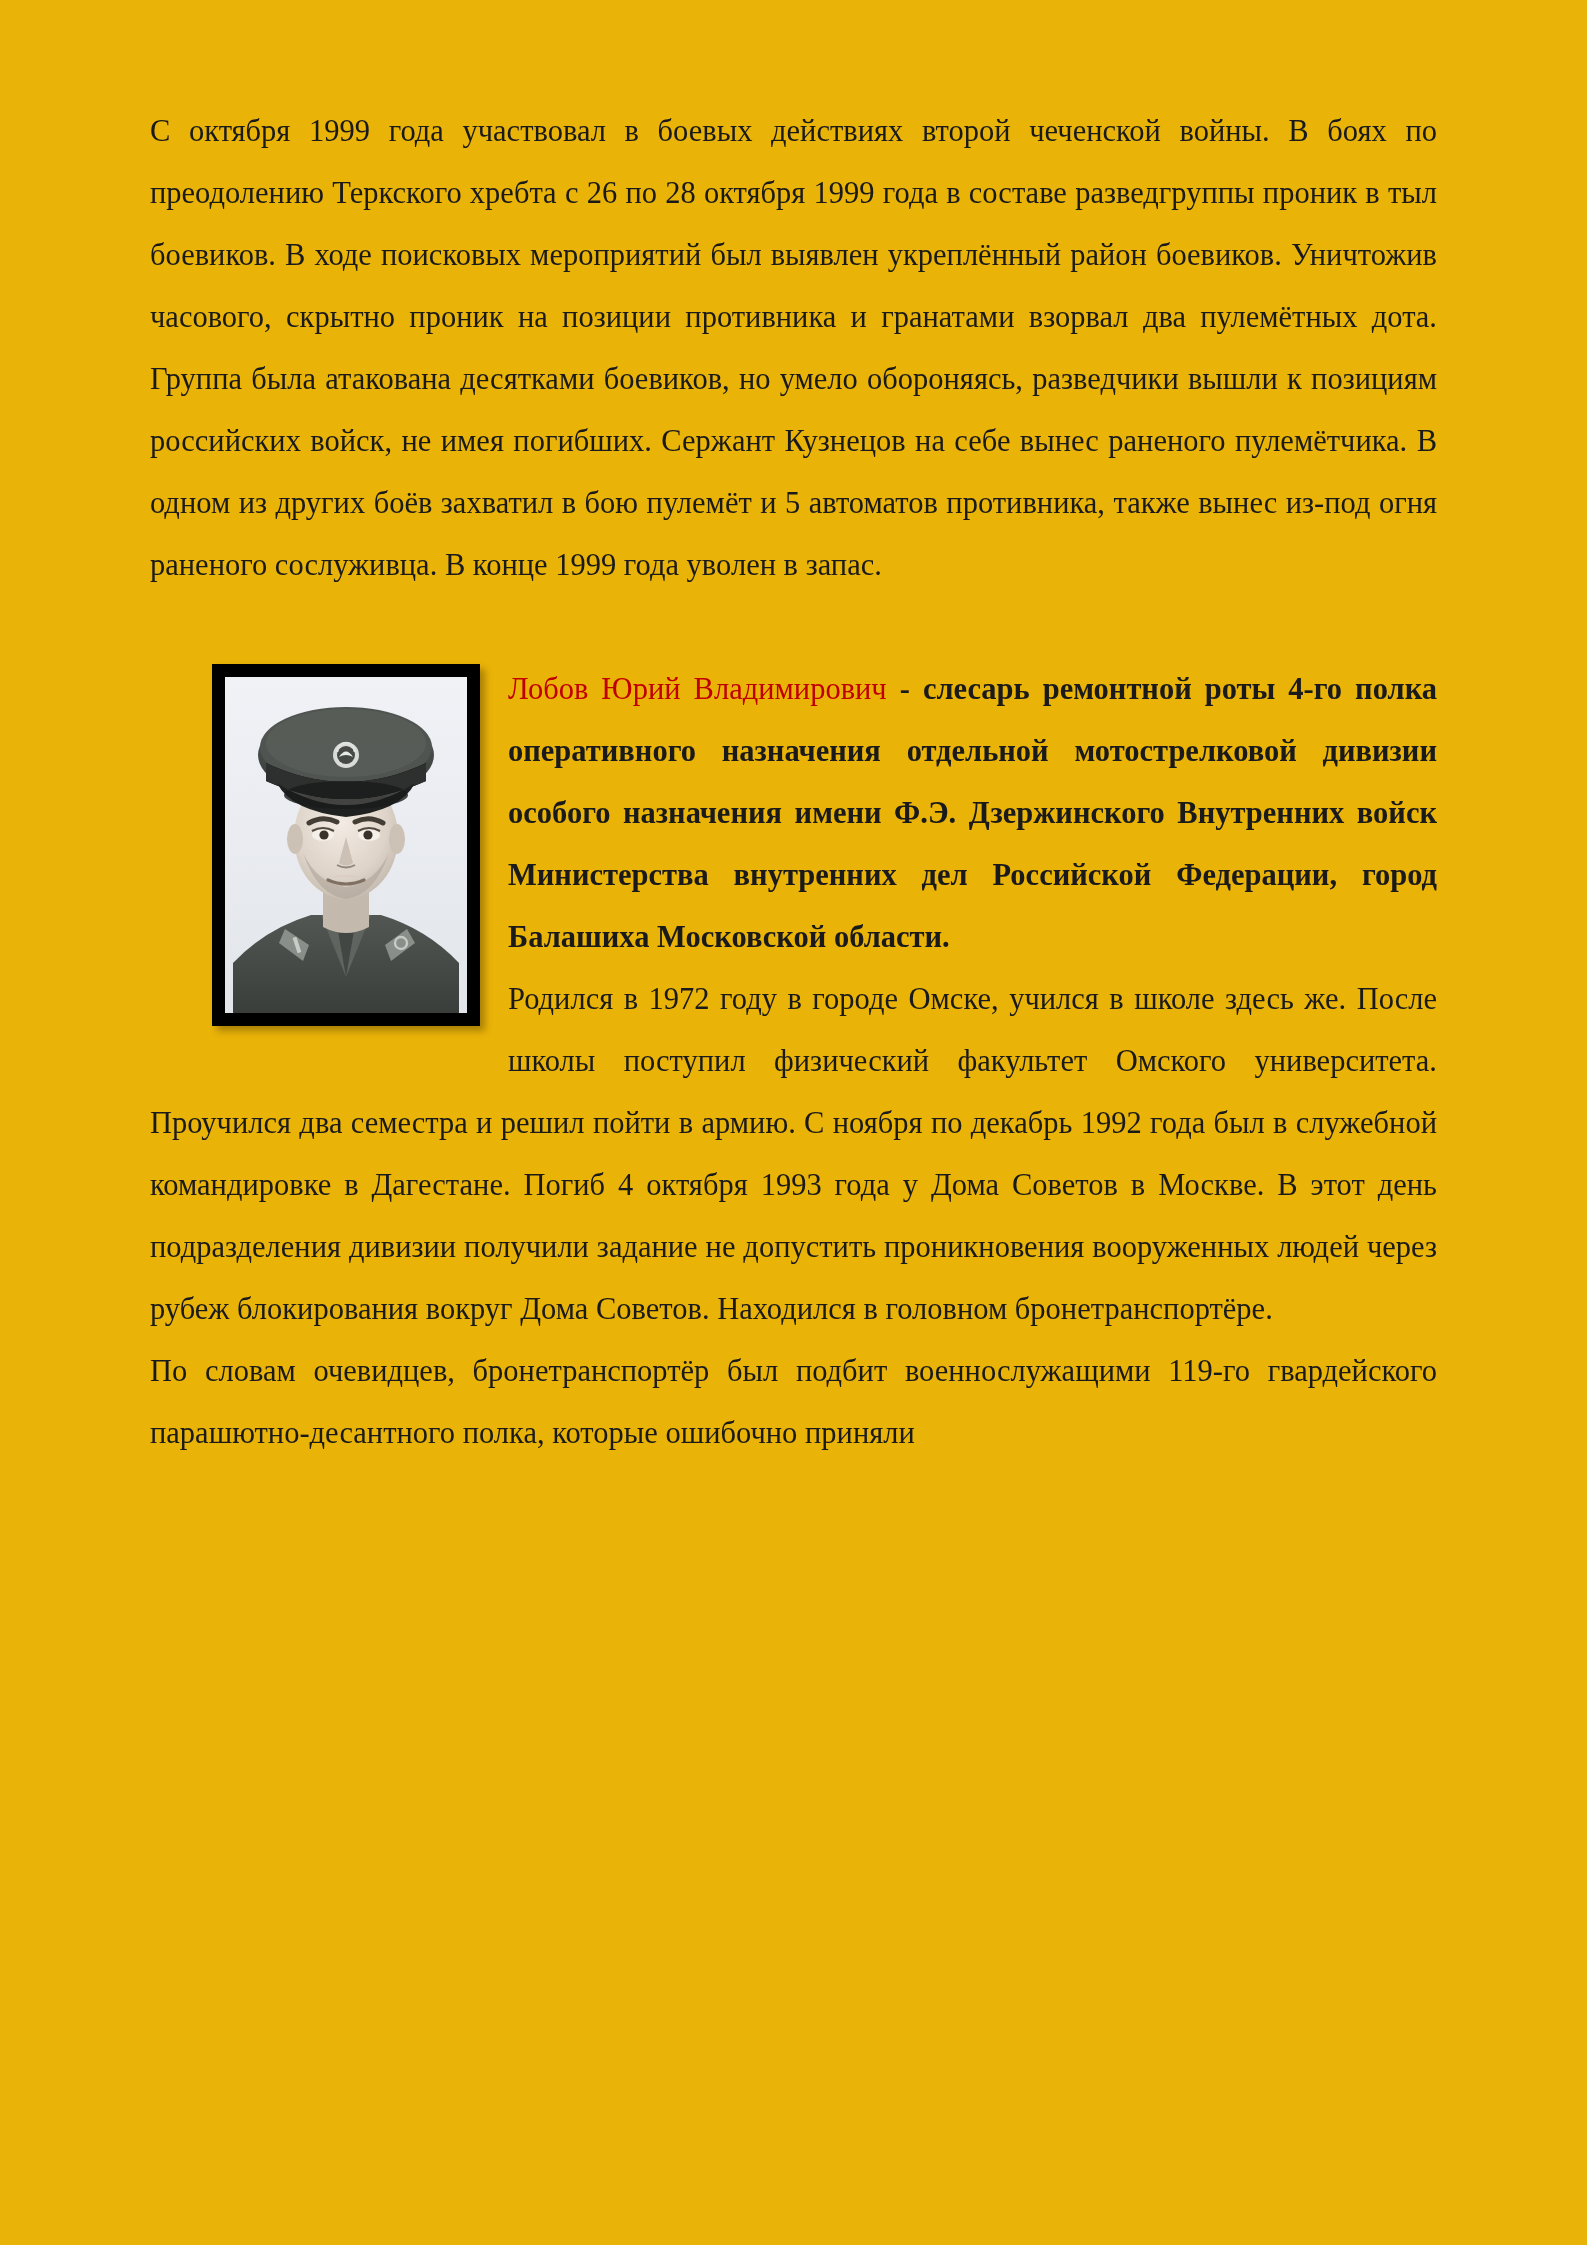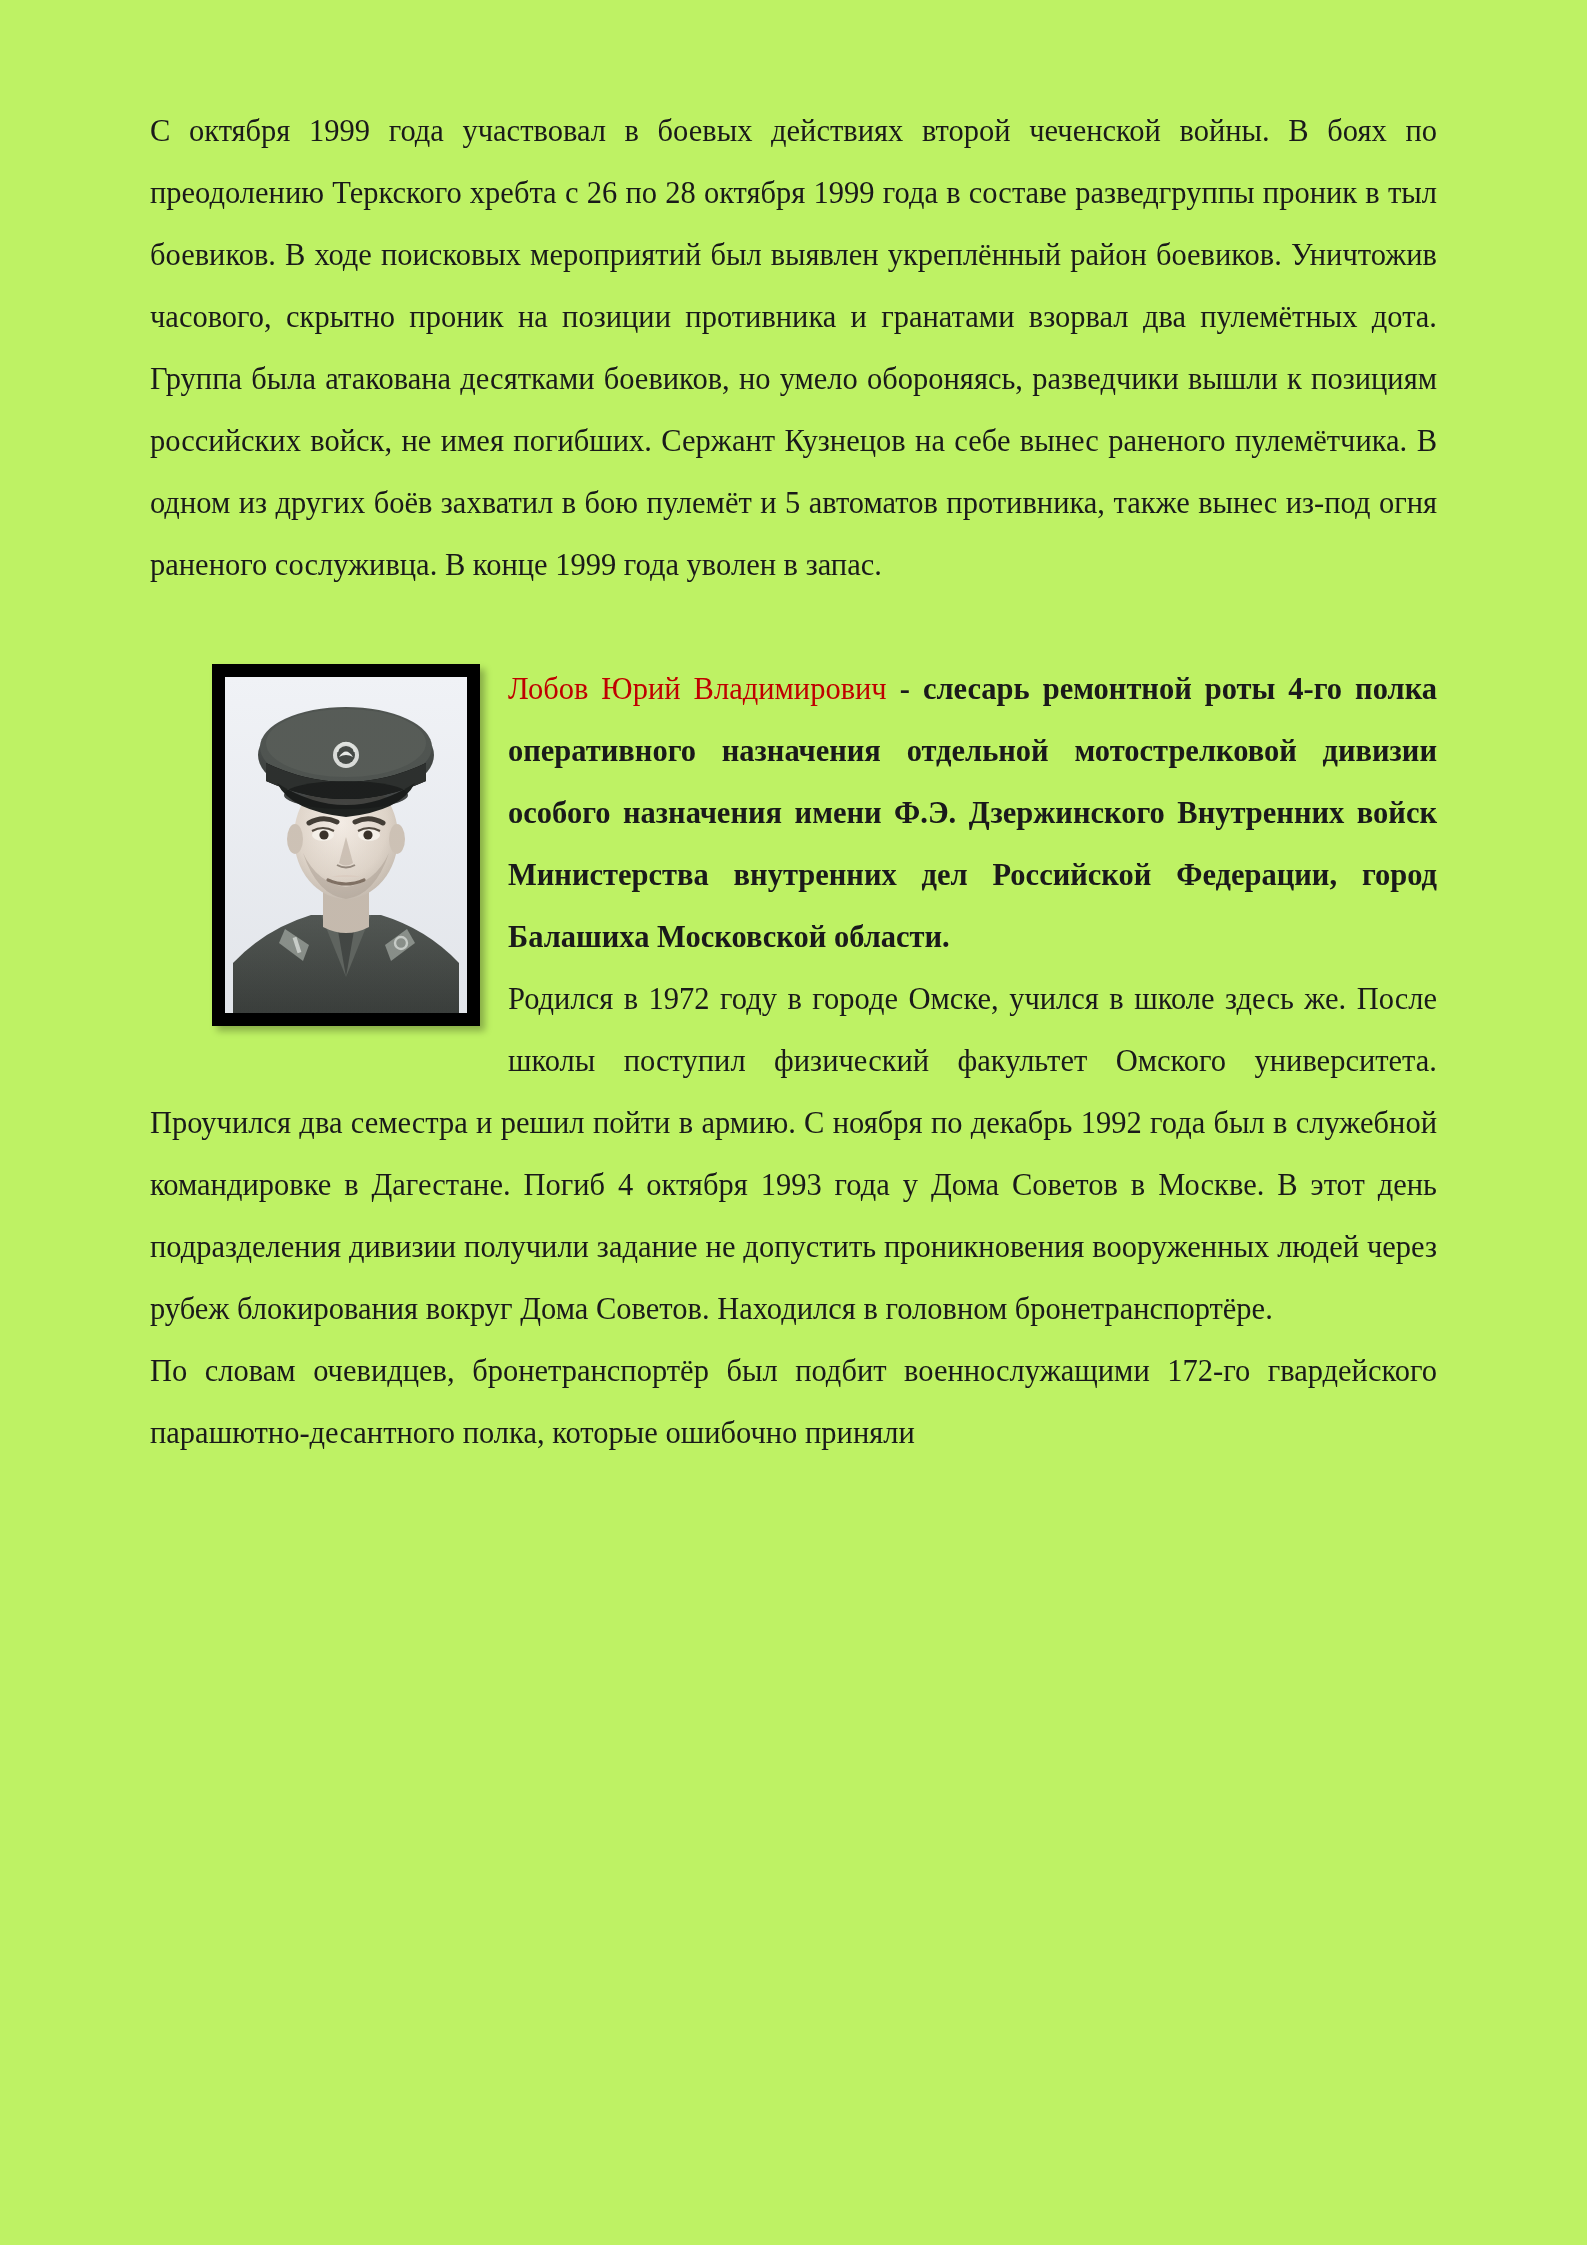--- a/index.html
+++ b/index.html
@@ -12,21 +12,21 @@
     height: 2245px;
     font-family: "Liberation Serif", "DejaVu Serif", serif;
     color: #000000;
     -webkit-font-smoothing: antialiased;
   }
 
   .page {
     position: relative;
     width: 1587px;
     height: 2245px;
-    background: #bef264;
+    background: #eab308;
     box-sizing: border-box;
     padding: 100px 150px 0 150px;
   }
 
   .doc-body {
     width: 1287px;
     position: relative;
   }
 
   p.para {
@@ -179,17 +179,17 @@
             <rect x="0" y="0" width="242" height="336" fill="url(#bgGrad)" opacity="0.05"></rect>
           </svg>
         </div>
       </div>
     </figure>
 
     <p class="para"><span class="name-accent" style="color: rgb(192, 0, 0);">Лобов Юрий Владимирович</span><span class="bold-lead"> - </span><span class="bold-lead">слесарь ремонтной роты 4-го полка оперативного назначения отдельной мотострелковой дивизии особого назначения имени Ф.Э. Дзержинского Внутренних войск Министерства внутренних дел Российской Федерации, город Балашиха Московской области.</span></p>
 
     <p class="para">Родился в 1972 году в городе Омске, учился в школе здесь же. После школы поступил физический факультет Омского университета. Проучился два семестра и решил пойти в армию. С ноября по декабрь 1992 года был в служебной командировке в Дагестане. Погиб 4 октября 1993 года у Дома Советов в Москве. В этот день подразделения дивизии получили задание не допустить проникновения вооруженных людей через рубеж блокирования вокруг Дома Советов. Находился в головном бронетранспортёре.</p>
 
-    <p class="para">По словам очевидцев, бронетранспортёр был подбит военнослужащими 172-го гвардейского парашютно-десантного полка, которые ошибочно приняли</p>
+    <p class="para">По словам очевидцев, бронетранспортёр был подбит военнослужащими 119-го гвардейского парашютно-десантного полка, которые ошибочно приняли</p>
 
     <div class="clearer"></div>
   </div>
 </div>
 
 </body></html>

